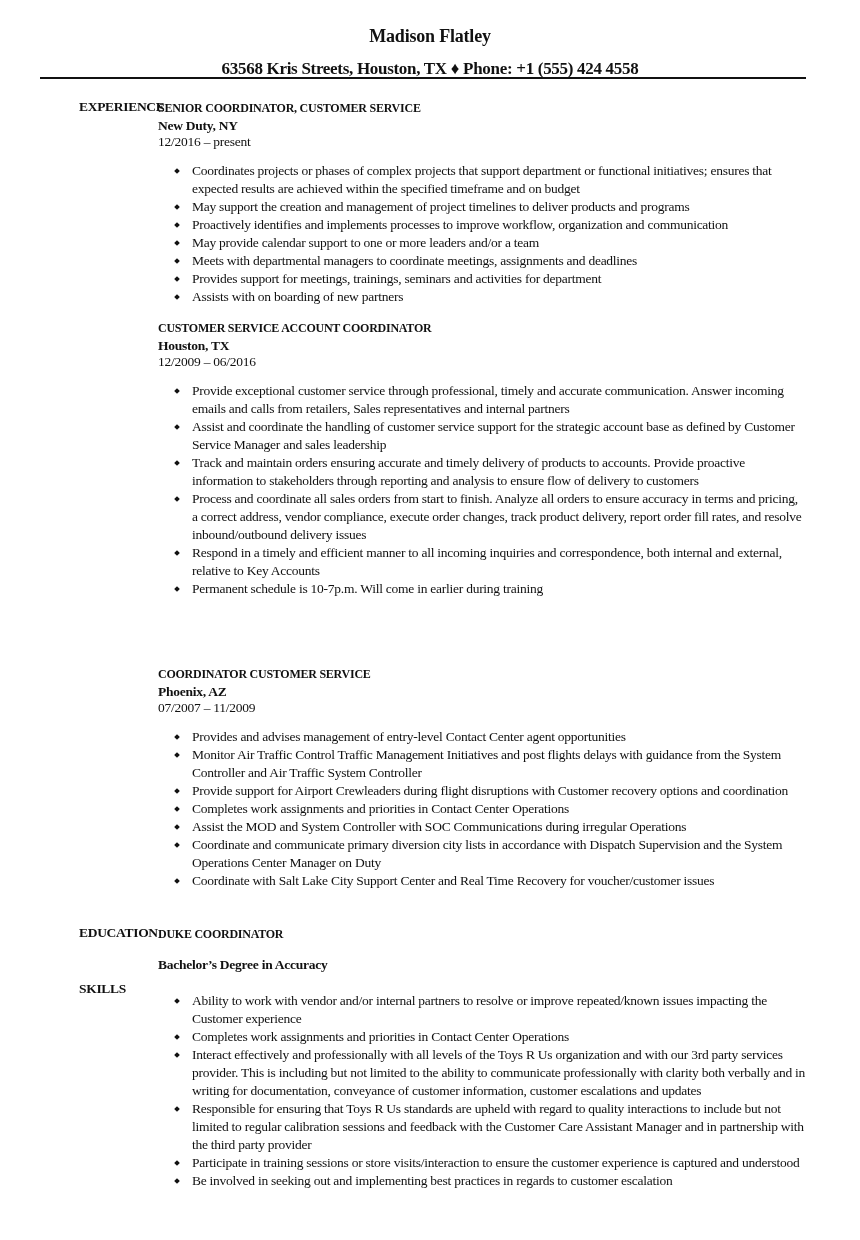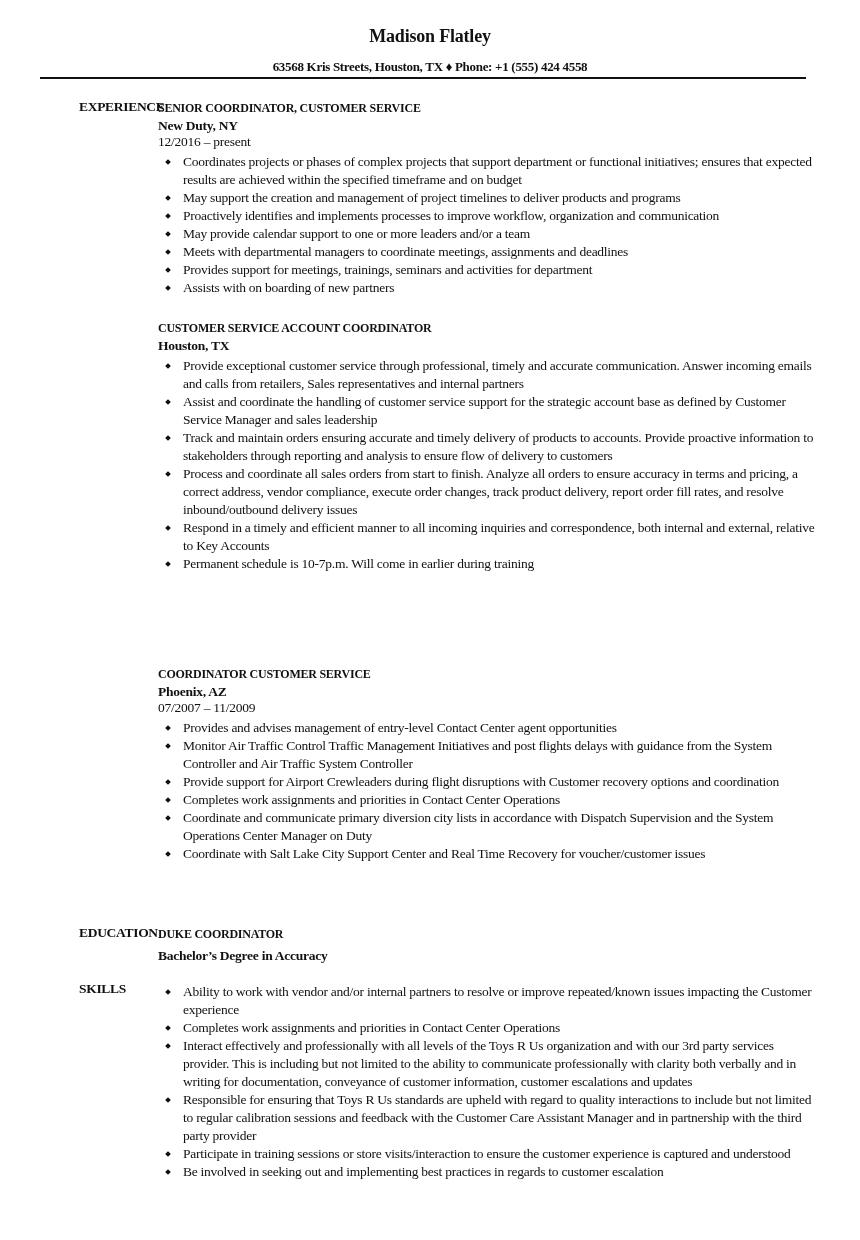--- a/index.html
+++ b/index.html
@@ -7,35 +7,35 @@
     width: 860px; height: 1240px; overflow: hidden; position: relative;
     font-family: "Liberation Serif", "DejaVu Serif", serif;
     color: #111111;
   }
   .name {
     position: absolute; top: 26px; left: 0; width: 860px; text-align: center;
     font-weight: bold; font-size: 18px; letter-spacing: -0.2px;
   }
   .contact {
     position: absolute; top: 59px; left: 0; width: 860px; text-align: center;
-    font-weight: bold; font-size: 13px; letter-spacing: -0.3px;
+    font-weight: bold; font-size: 17px; letter-spacing: -0.3px;
   }
   .rule {
     position: absolute; top: 77px; left: 40px; width: 766px; height: 2px; background: #111;
   }
   .section-label {
     position: absolute; left: 35px; font-weight: bold; font-size: 13.5px; letter-spacing: -0.3px; margin-left: 44px;
   }
   .col {
     position: absolute; left: 158px; width: 660px; font-size: 13.5px; line-height: 18px; letter-spacing: -0.25px;
   }
   .job-title { font-weight: bold; font-size: 12px; line-height: 18px; }
   .job-loc { font-weight: bold; line-height: 17px; }
   .job-date { line-height: 16px; }
-  ul { margin: 3px; padding: 0 0 0 22px; list-style: none; }
+  ul { margin: 12px; padding: 0 0 0 22px; list-style: none; }
   li { position: relative; line-height: 18px; }
   li::before {
     content: ""; position: absolute; left: -17px; top: 7px; width: 4px; height: 4px;
     background: #111; transform: rotate(45deg);
   }
 </style>
 </head>
 <body>
 
 <div class="name">Madison Flatley</div>
@@ -55,48 +55,50 @@
     <li>May provide calendar support to one or more leaders and/or a team</li>
     <li>Meets with departmental managers to coordinate meetings, assignments and deadlines</li>
     <li>Provides support for meetings, trainings, seminars and activities for department</li>
     <li>Assists with on boarding of new partners</li>
   </ul>
 </div>
 
 <div class="col" style="top:319px">
   <div class="job-title">CUSTOMER SERVICE ACCOUNT COORDINATOR</div>
   <div class="job-loc">Houston, TX</div>
+  <div class="job-date">12/2009 – 06/2016</div>
   <ul>
     <li>Provide exceptional customer service through professional, timely and accurate communication. Answer incoming emails and calls from retailers, Sales representatives and internal partners</li>
     <li>Assist and coordinate the handling of customer service support for the strategic account base as defined by Customer Service Manager and sales leadership</li>
     <li>Track and maintain orders ensuring accurate and timely delivery of products to accounts. Provide proactive information to stakeholders through reporting and analysis to ensure flow of delivery to customers</li>
     <li>Process and coordinate all sales orders from start to finish. Analyze all orders to ensure accuracy in terms and pricing, a correct address, vendor compliance, execute order changes, track product delivery, report order fill rates, and resolve inbound/outbound delivery issues</li>
     <li>Respond in a timely and efficient manner to all incoming inquiries and correspondence, both internal and external, relative to Key Accounts</li>
     <li>Permanent schedule is 10-7p.m. Will come in earlier during training</li>
   </ul>
 </div>
 
 <div class="col" style="top:665px">
   <div class="job-title">COORDINATOR CUSTOMER SERVICE</div>
   <div class="job-loc">Phoenix, AZ</div>
   <div class="job-date">07/2007 – 11/2009</div>
   <ul>
     <li>Provides and advises management of entry-level Contact Center agent opportunities</li>
     <li>Monitor Air Traffic Control Traffic Management Initiatives and post flights delays with guidance from the System Controller and Air Traffic System Controller</li>
     <li>Provide support for Airport Crewleaders during flight disruptions with Customer recovery options and coordination</li>
     <li>Completes work assignments and priorities in Contact Center Operations</li>
+    <li>Assist the MOD and System Controller with SOC Communications during irregular Operations</li>
     <li>Coordinate and communicate primary diversion city lists in accordance with Dispatch Supervision and the System Operations Center Manager on Duty</li>
     <li>Coordinate with Salt Lake City Support Center and Real Time Recovery for voucher/customer issues</li>
   </ul>
 </div>
 
 <div class="section-label" style="top:925px">EDUCATION</div>
 <div class="col" style="top:925px">
   <div class="job-title">DUKE COORDINATOR</div>
-  <div class="job-loc" style="margin-top:4px">Bachelor’s Degree in Accuracy</div>
+  <div class="job-loc" style="margin-top:13px">Bachelor’s Degree in Accuracy</div>
 </div>
 
 <div class="section-label" style="top:981px">SKILLS</div>
 <div class="col" style="top:980px">
   <ul>
     <li>Ability to work with vendor and/or internal partners to resolve or improve repeated/known issues impacting the Customer experience</li>
     <li>Completes work assignments and priorities in Contact Center Operations</li>
     <li>Interact effectively and professionally with all levels of the Toys R Us organization and with our 3rd party services provider. This is including but not limited to the ability to communicate professionally with clarity both verbally and in writing for documentation, conveyance of customer information, customer escalations and updates</li>
     <li>Responsible for ensuring that Toys R Us standards are upheld with regard to quality interactions to include but not limited to regular calibration sessions and feedback with the Customer Care Assistant Manager and in partnership with the third party provider</li>
     <li>Participate in training sessions or store visits/interaction to ensure the customer experience is captured and understood</li>

